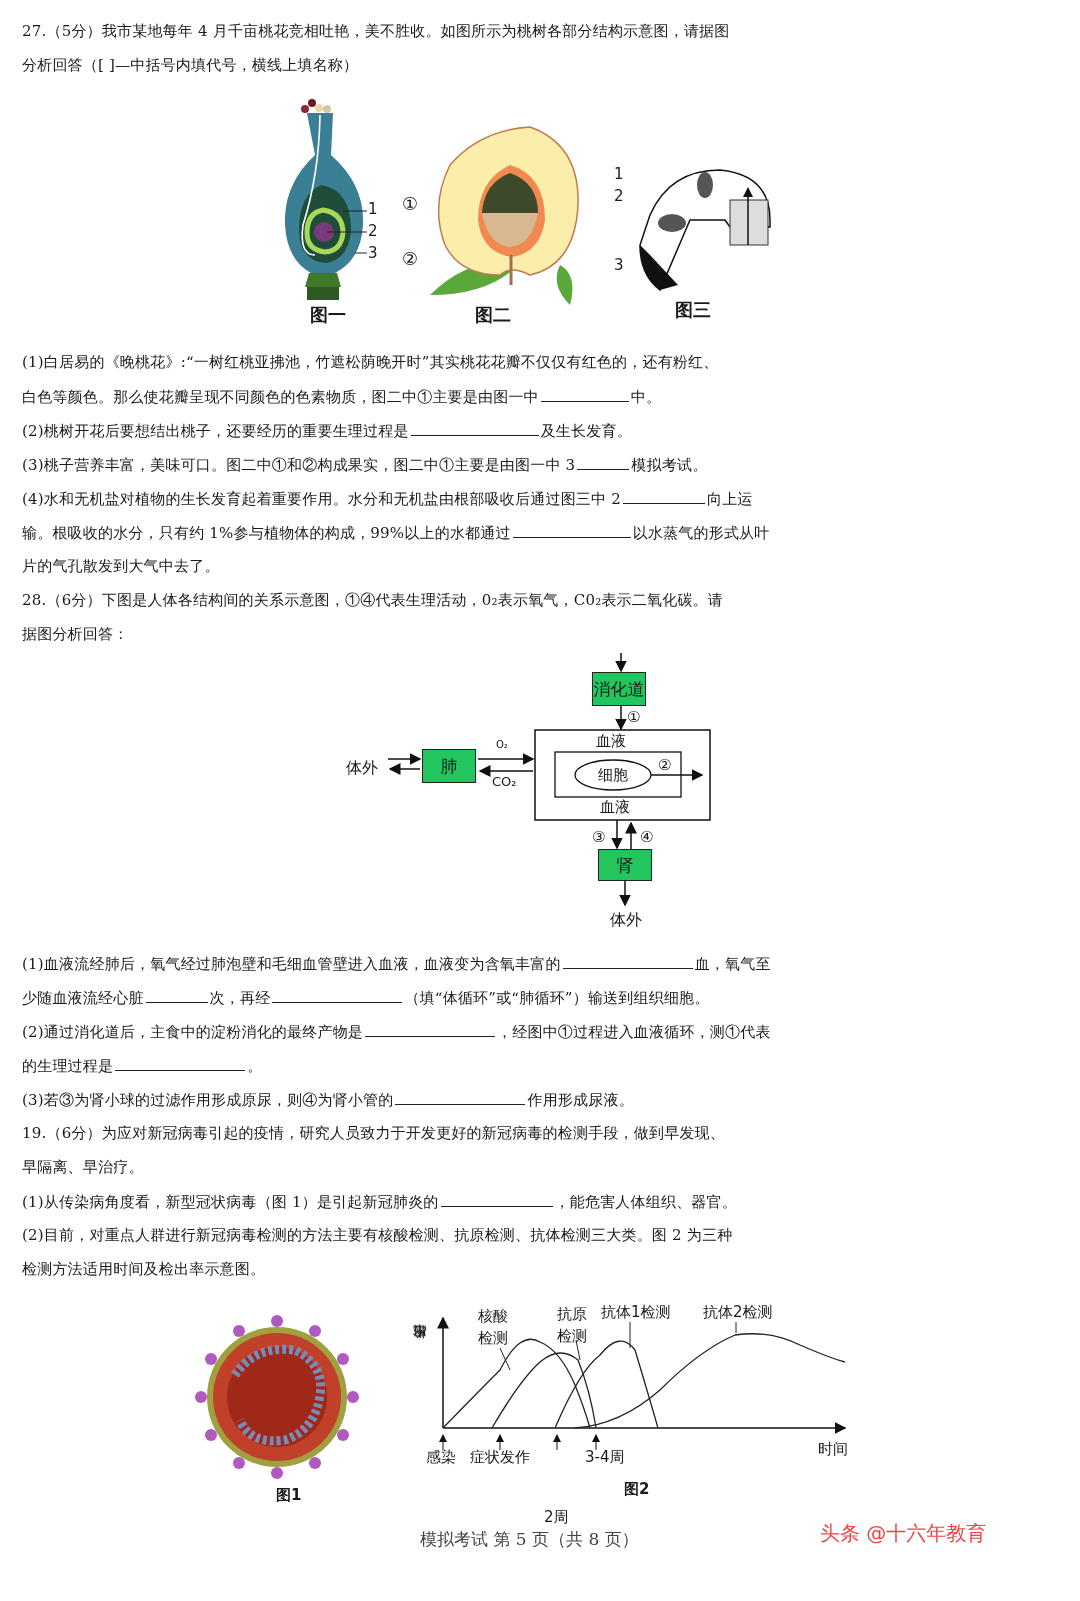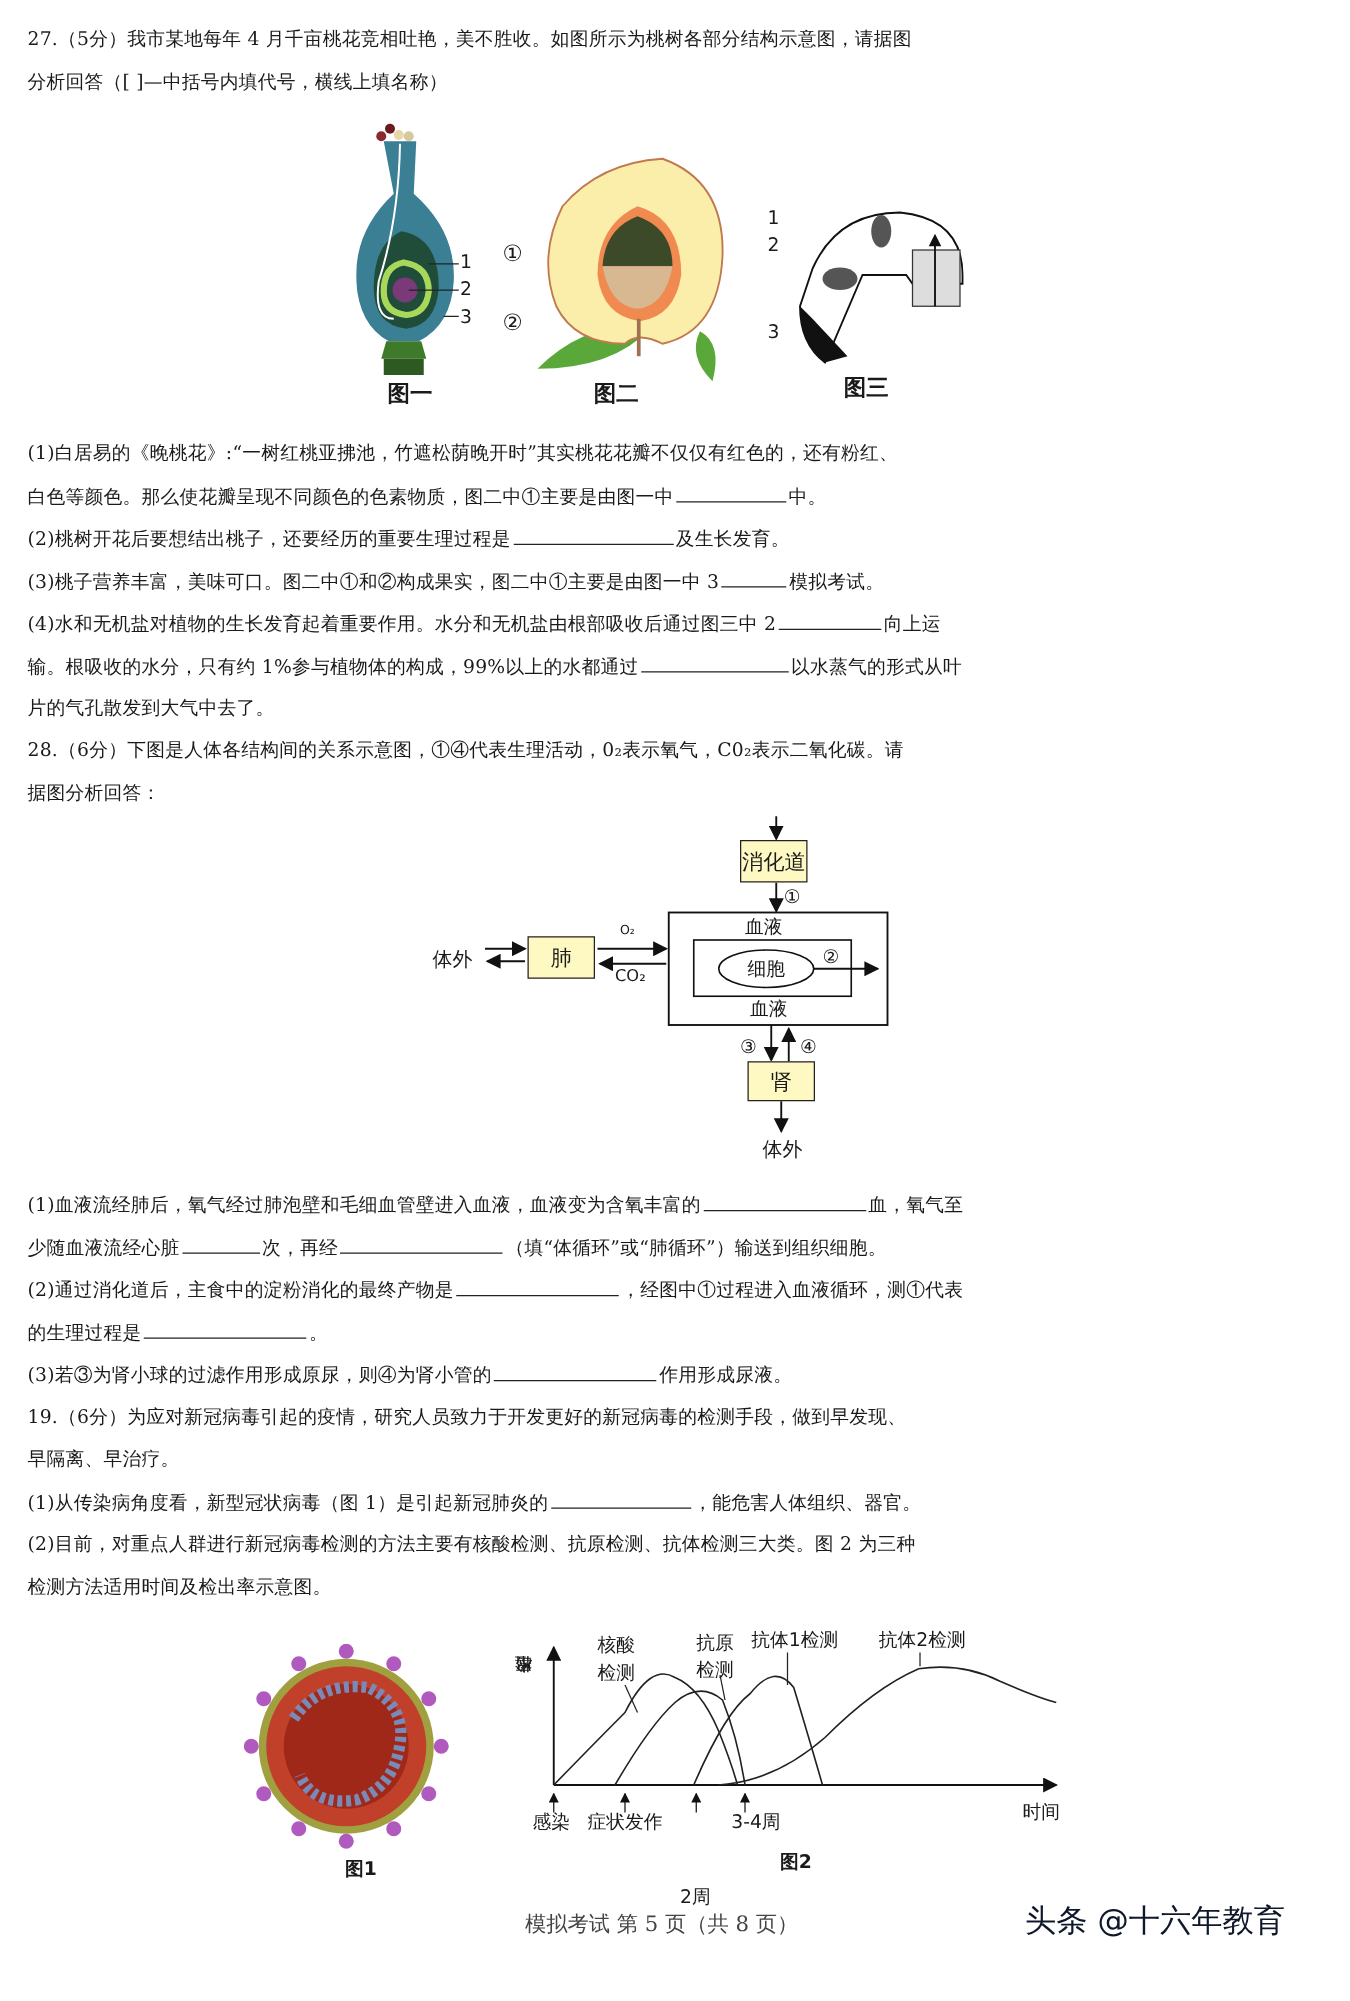--- a/index.html
+++ b/index.html
@@ -2,25 +2,25 @@
 <html><head>
 <meta charset="utf-8">
 <style>
   html,body{margin:0;padding:0;background:#fff;}
   body{width:1080px;height:1601px;position:relative;overflow:hidden;
        font-family:"DejaVu Serif","Liberation Serif",serif;color:#1a1a1a;}
   .line{position:absolute;left:22px;font-size:15px;line-height:34px;white-space:nowrap;letter-spacing:0.2px;}
   .blank{display:inline-block;border-bottom:1.3px solid #222;height:22px;vertical-align:baseline;margin:0 2px;}
   .fig{position:absolute;}
   .cap{position:absolute;font-size:18px;font-family:"DejaVu Sans","Liberation Sans",sans-serif;font-weight:bold;}
-  .box{position:absolute;border:1.5px solid #222;background:#fef9c3;display:flex;align-items:center;justify-content:center;
+  .box{position:absolute;border:1.5px solid #222;background:#22c55e;display:flex;align-items:center;justify-content:center;
        font-family:"DejaVu Sans","Liberation Sans",sans-serif;font-size:17px;}
   .lbl{position:absolute;font-family:"DejaVu Sans","Liberation Sans",sans-serif;font-size:15px;white-space:nowrap;}
   .footer{position:absolute;top:1528px;left:420px;font-size:17px;color:#444;}
-  .wm{position:absolute;top:1520px;left:820px;font-size:25px;font-family:"DejaVu Sans","Liberation Sans",sans-serif;color:#0f172a;}
+  .wm{position:absolute;top:1520px;left:820px;font-size:20px;font-family:"DejaVu Sans","Liberation Sans",sans-serif;color:#ef4444;}
 </style>
 </head>
 <body>
 
 <div class="line" style="top:14px">27.（5分）我市某地每年 4 月千亩桃花竞相吐艳，美不胜收。如图所示为桃树各部分结构示意图，请据图</div>
 <div class="line" style="top:48px">分析回答（[  ]—中括号内填代号，横线上填名称）</div>
 
 <svg class="fig" style="left:285px;top:95px" width="110" height="210" viewBox="0 0 110 210">
   <circle cx="27" cy="8" r="4" fill="#6a1b20"></circle>
     <circle cx="20" cy="14" r="4" fill="#8a2a30"></circle>

